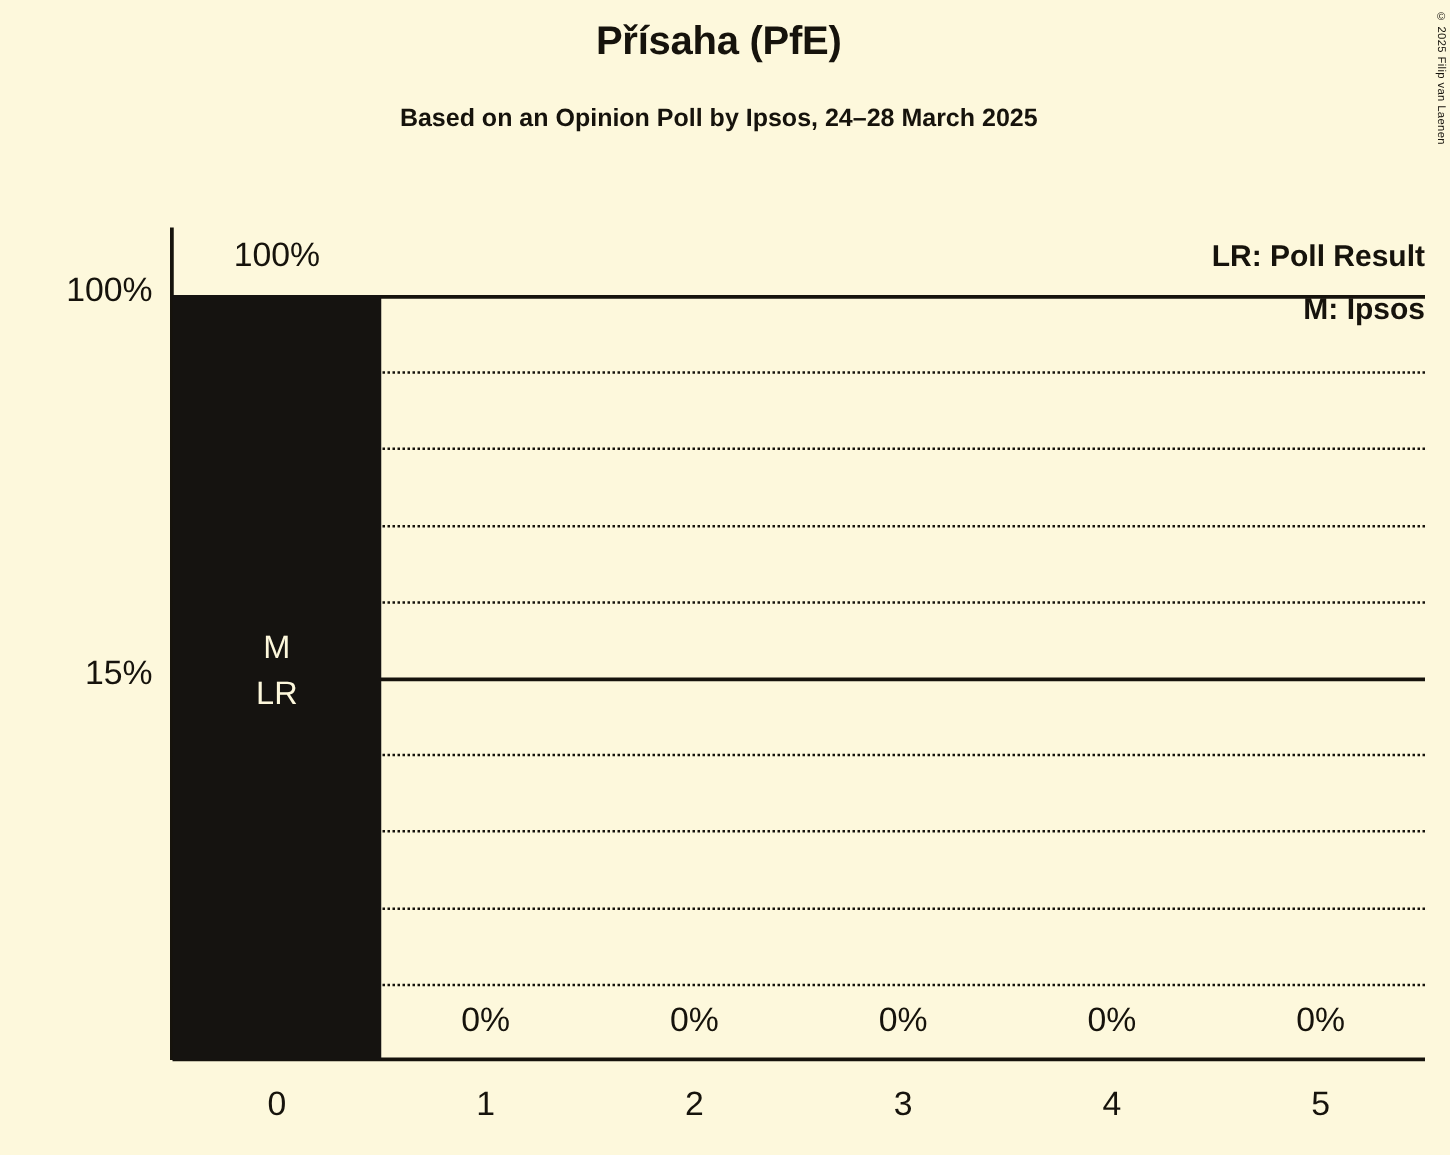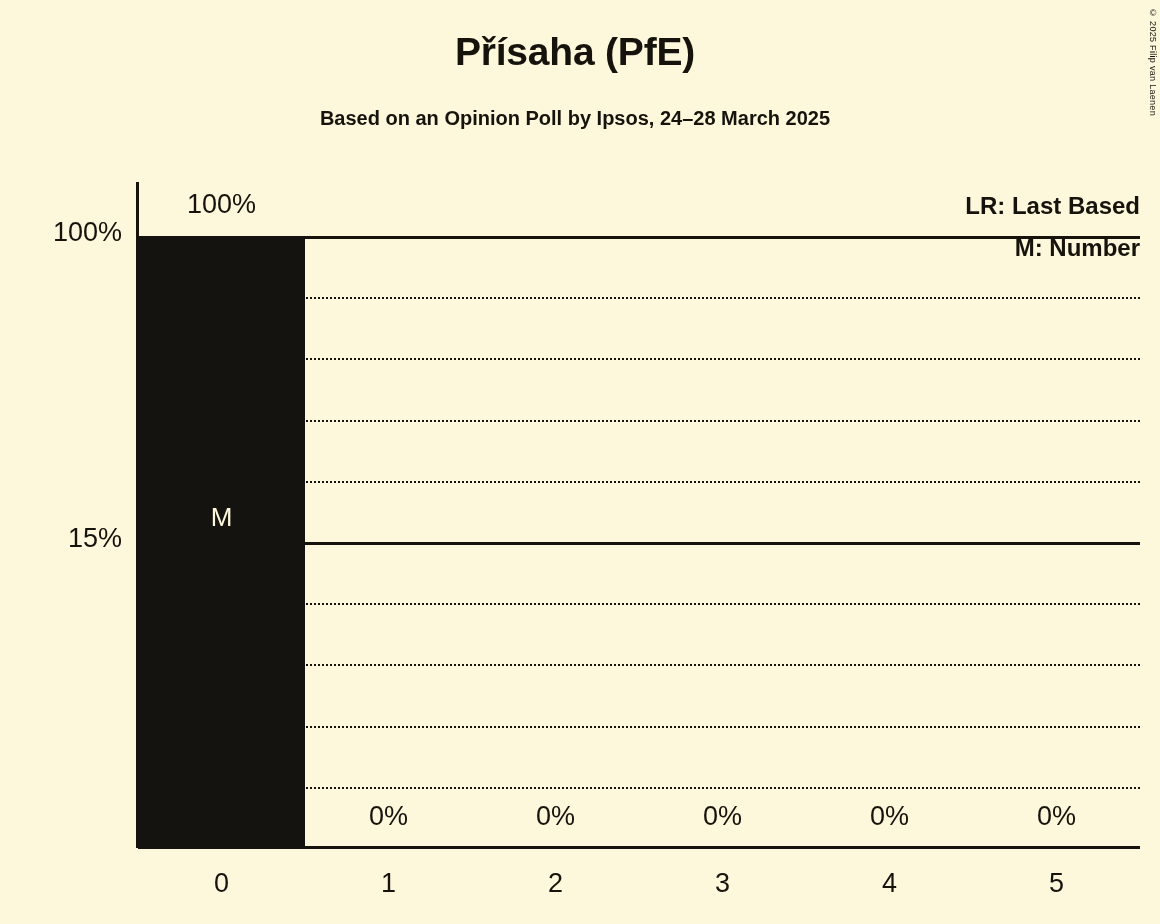--- a/index.html
+++ b/index.html
@@ -20,36 +20,36 @@
 
   
   .title-block {
     position: absolute;
     left: 0;
     top: 0;
     width: 1150px;
     text-align: center;
   }
   #chart-title {
-    margin: 16px;
+    margin: 0;
     padding-top: 16px;
-    font-size: 39px;
+    font-size: 32px;
     font-weight: bold;
     letter-spacing: -0.2px;
     line-height: 1.0;
   }
   #chart-subtitle-1 {
     margin: 0;
     padding-top: 22px;
     font-size: 22px;
     font-weight: bold;
     line-height: 1.0;
   }
   #chart-subtitle-2 {
-    margin: 0;
+    margin: 16px;
     padding-top: 21px;
     font-size: 20px;
     font-weight: bold;
     line-height: 1.0;
   }
 
   
   #copyright {
     position: absolute;
     right: 2px;
@@ -179,22 +179,22 @@
 <div id="chart-root">
 
   <div class="title-block">
     <h1 id="chart-title">Přísaha (PfE)</h1>
     <h3 id="chart-subtitle-2">Based on an Opinion Poll by Ipsos, 24–28 March 2025</h3>
   </div>
 
   <div id="copyright">© 2025 Filip van Laenen</div>
 
   <div id="legend">
-    <div class="legend-entry" id="legend-lr">LR: Last Based</div>
-    <div class="legend-entry" id="legend-m">M: Number</div>
+    <div class="legend-entry" id="legend-lr">LR: Poll Result</div>
+    <div class="legend-entry" id="legend-m">M: Ipsos</div>
   </div>
 
   <div id="y-axis-line"></div>
   <div id="x-axis-line"></div>
 
   <div class="y-tick-wrap" id="y-tick-layer">
       <div class="y-tick-abs" style="top: 217px;">100%</div>
       <div class="y-tick-abs" style="top: 523px;">15%</div>
     </div>
 
@@ -210,20 +210,21 @@
         <div class="gridline minor" style="top: 550.8px;"></div>
         <div class="gridline major" style="top: 0px;"></div>
         <div class="gridline major" style="top: 306px;"></div>
       </div>
     <div id="bars">
         <div class="bar-slot" style="left: 0px; width: 167px;">
           <div class="bar" style="height: 612px; background: rgb(21, 19, 16);"></div>
           <div class="bar-value-label" style="top: -47px;">100%</div>
           <div class="bar-inner-labels" style="top: 263px; color: rgb(253, 248, 220);">
             <div>M</div>
+            <div>LR</div>
           </div>
         </div>
         <div class="bar-slot" style="left: 167px; width: 167px;">
           <div class="bar-value-label" style="top: 565px;">0%</div>
         </div>
         <div class="bar-slot" style="left: 334px; width: 167px;">
           <div class="bar-value-label" style="top: 565px;">0%</div>
         </div>
         <div class="bar-slot" style="left: 501px; width: 167px;">
           <div class="bar-value-label" style="top: 565px;">0%</div>

